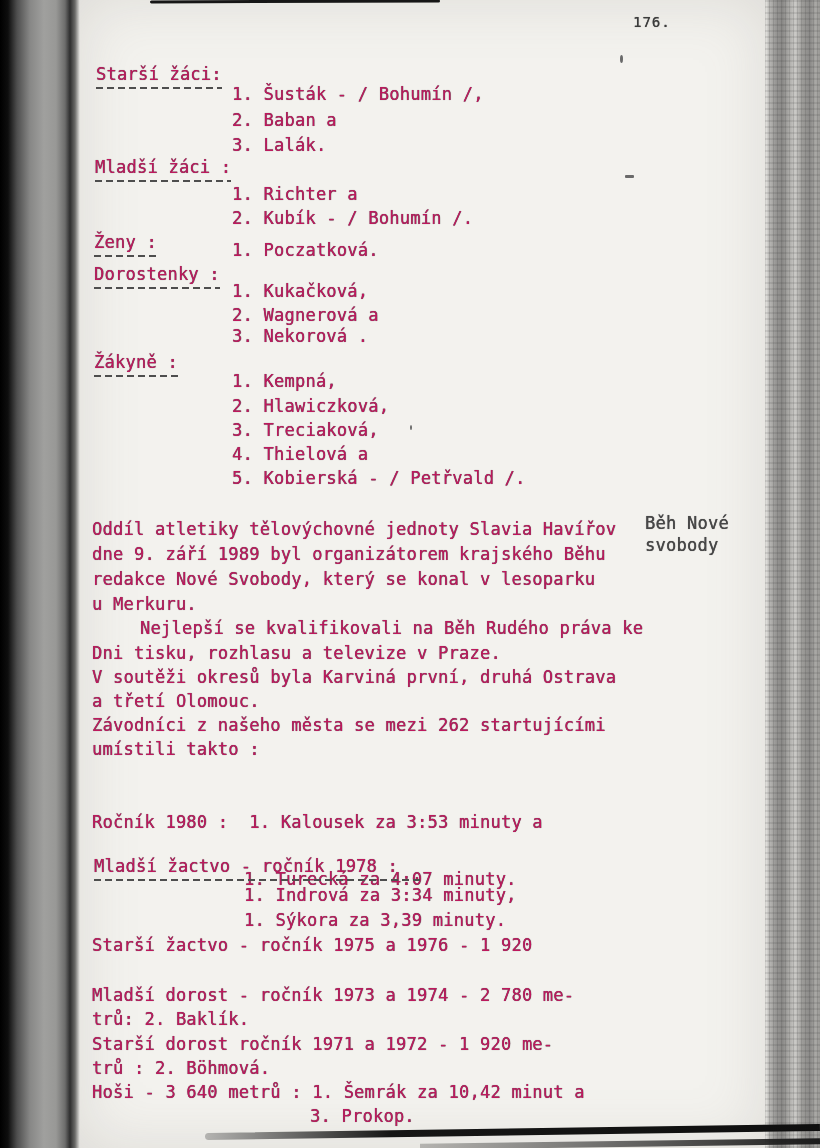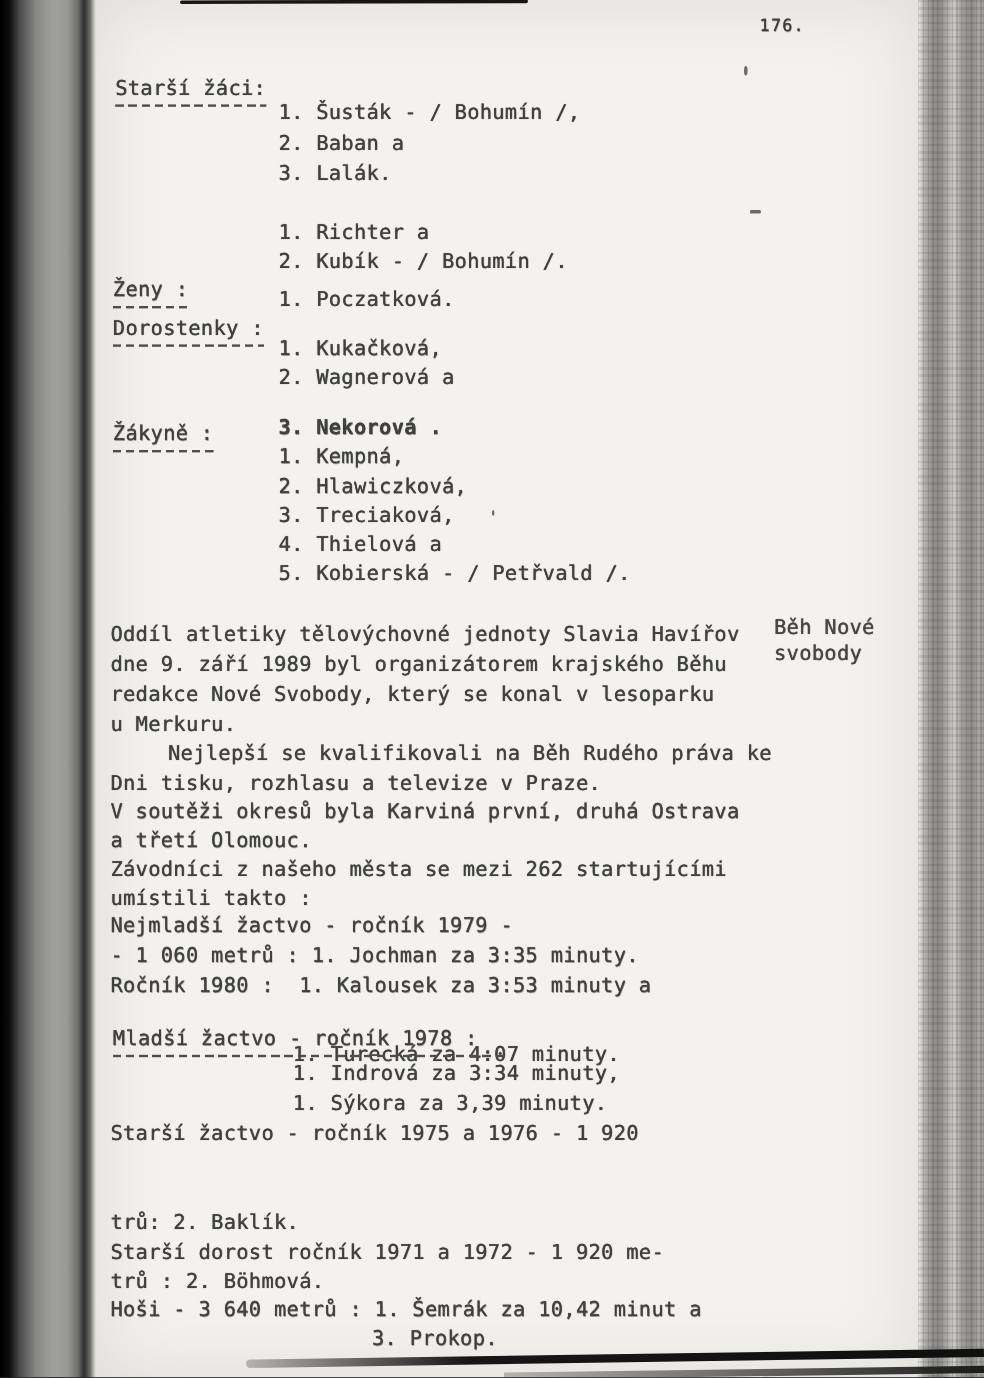--- a/index.html
+++ b/index.html
@@ -22,21 +22,21 @@
         #b3b2af 46%,#cbcac7 55%,#9d9c99 68%,#8b8a88 82%,#a9a8a5 92%,#9a9996 100%);}
   .top-edge-mark{position:absolute;top:0;left:150px;width:290px;height:3px;background:#161616;
     transform:rotate(-.15deg);border-radius:2px;}
   .bottom-shadow{position:absolute;top:1133px;left:205px;width:615px;height:7px;background:
     linear-gradient(to right, rgba(20,20,20,.25), #161616 30%, #0f0f0f);
     transform:rotate(-0.85deg);transform-origin:left center;border-radius:4px 0 0 4px;}
   .bottom-shadow2{position:absolute;top:1141px;left:420px;width:400px;height:6px;
     background:linear-gradient(to right, rgba(25,25,25,.25), #1c1c1c);transform:rotate(-0.8deg);}
   .speck{position:absolute;background:#6a6a6a;border-radius:50%;}
 
-  .ln{position:absolute;left:12px;font-size:17px;line-height:21px;color:#404040;
+  .ln{position:absolute;left:12px;font-size:17px;line-height:21px;color:#be185d;
     white-space:pre;letter-spacing:.25px;
     text-shadow:0 0 .7px #4c4c4c, .4px .4px .4px rgba(70,70,70,.45);}
   .col-list{left:152px;}
   .col-ind{left:164px;}
   .col-ind2{left:230px;}
   .hu{display:inline-block;padding-bottom:3px;}
   .hu::after{content:"";display:block;height:2px;margin-top:2px;
     background:repeating-linear-gradient(90deg,#4e4e4e 0 7px,transparent 7px 11px);}
   .hu.wide::after{width:calc(100% + 24px);}
   .page-number{font-size:14px;color:#3c3c3c;letter-spacing:1px;}
@@ -49,30 +49,31 @@
   <div class="edge-left"></div>
 
   <div class="page">
     <div class="ln page-number" style="left:553px;top:12px;">176.</div>
 
     <div class="ln" style="top:64px;left:16px;"><span class="hu">Starší žáci:</span></div>
     <div class="ln col-list" style="top:84px;">1. Šusták - / Bohumín /,</div>
     <div class="ln col-list" style="top:110px;">2. Baban a</div>
     <div class="ln col-list" style="top:135px;">3. Lalák.</div>
 
+    <div class="ln" style="top:157px;left:15px;"><span class="hu">Mladší žáci :</span></div>
     <div class="ln col-list" style="top:184px;">1. Richter a</div>
     <div class="ln col-list" style="top:208px;">2. Kubík - / Bohumín /.</div>
 
     <div class="ln" style="top:232px;left:14px;"><span class="hu">Ženy :</span></div>
     <div class="ln col-list" style="top:240px;">1. Poczatková.</div>
 
     <div class="ln" style="top:264px;left:14px;"><span class="hu">Dorostenky :</span></div>
     <div class="ln col-list" style="top:281px;">1. Kukačková,</div>
     <div class="ln col-list" style="top:305px;">2. Wagnerová a</div>
-    <div class="ln col-list" style="top:347px;font-weight:bold;">3. Nekorová .</div>
+    <div class="ln col-list" style="top:326px;">3. Nekorová .</div>
 
     <div class="ln" style="top:352px;left:14px;"><span class="hu">Žákyně :</span></div>
     <div class="ln col-list" style="top:371px;">1. Kempná,</div>
     <div class="ln col-list" style="top:396px;">2. Hlawiczková,</div>
     <div class="ln col-list" style="top:420px;">3. Treciaková,</div>
     <div class="ln col-list" style="top:444px;">4. Thielová a</div>
     <div class="ln col-list" style="top:468px;">5. Kobierská - / Petřvald /.</div>
 
     <div class="ln note" style="left:565px;top:513px;">Běh Nové</div>
     <div class="ln note" style="left:565px;top:535px;">svobody</div>
@@ -80,28 +81,27 @@
     <div class="ln" style="top:519px;">Oddíl atletiky tělovýchovné jednoty Slavia Havířov</div>
     <div class="ln" style="top:544px;">dne 9. září 1989 byl organizátorem krajského Běhu</div>
     <div class="ln" style="top:569px;">redakce Nové Svobody, který se konal v lesoparku</div>
     <div class="ln" style="top:594px;">u Merkuru.</div>
     <div class="ln" style="top:618px;margin-left:48px;">Nejlepší se kvalifikovali na Běh Rudého práva ke</div>
     <div class="ln" style="top:667px;">V soutěži okresů byla Karviná první, druhá Ostrava</div>
     <div class="ln" style="top:643px;">Dni tisku, rozhlasu a televize v Praze.</div>
     <div class="ln" style="top:691px;">a třetí Olomouc.</div>
     <div class="ln" style="top:715px;">Závodníci z našeho města se mezi 262 startujícími</div>
     <div class="ln" style="top:739px;text-align:center;">umístili takto :</div>
-    <div class="ln" style="top:762px;">Nejmladší žactvo - ročník 1979 -</div>
-    <div class="ln" style="top:787px;">- 1 060 metrů : 1. Jochman za 3:35 minuty.</div>
     <div class="ln" style="top:812px;">Ročník 1980 :  1. Kalousek za 3:53 minuty a</div>
     <div class="ln col-ind" style="top:832px;margin-top:37px;">1. Turecká za 4:07 minuty.</div>
     <div class="ln" style="top:856px;left:14px;"><span class="hu wide">Mladší žactvo - ročník 1978 :</span></div>
     <div class="ln col-ind" style="top:885px;">1. Indrová za 3:34 minuty,</div>
     <div class="ln col-ind" style="top:910px;">1. Sýkora za 3,39 minuty.</div>
     <div class="ln" style="top:935px;">Starší žactvo - ročník 1975 a 1976 - 1 920</div>
+    <div class="ln" style="top:985px;">Mladší dorost - ročník 1973 a 1974 - 2 780 me-</div>
     <div class="ln" style="top:1009px;">trů: 2. Baklík.</div>
     <div class="ln" style="top:1034px;">Starší dorost ročník 1971 a 1972 - 1 920 me-</div>
     <div class="ln" style="top:1058px;text-align:center;">trů : 2. Böhmová.</div>
     <div class="ln" style="top:1082px;">Hoši - 3 640 metrů : 1. Šemrák za 10,42 minut a</div>
     <div class="ln col-ind2" style="top:1106px;">3. Prokop.</div>
 
     <div class="speck" style="left:545px;top:175px;width:9px;height:3px;border-radius:1px;"></div>
     <div class="speck" style="left:540px;top:55px;width:3px;height:8px;"></div>
     <div class="speck" style="left:330px;top:425px;width:2px;height:5px;"></div>
   </div>

